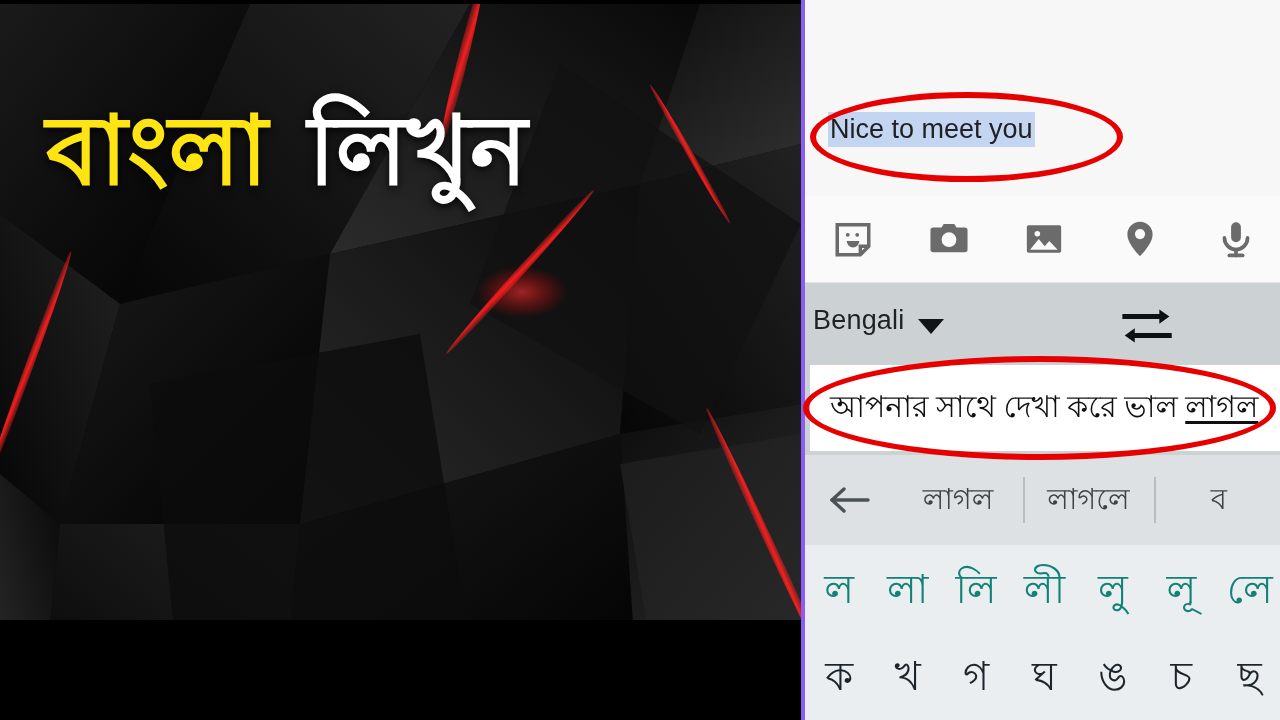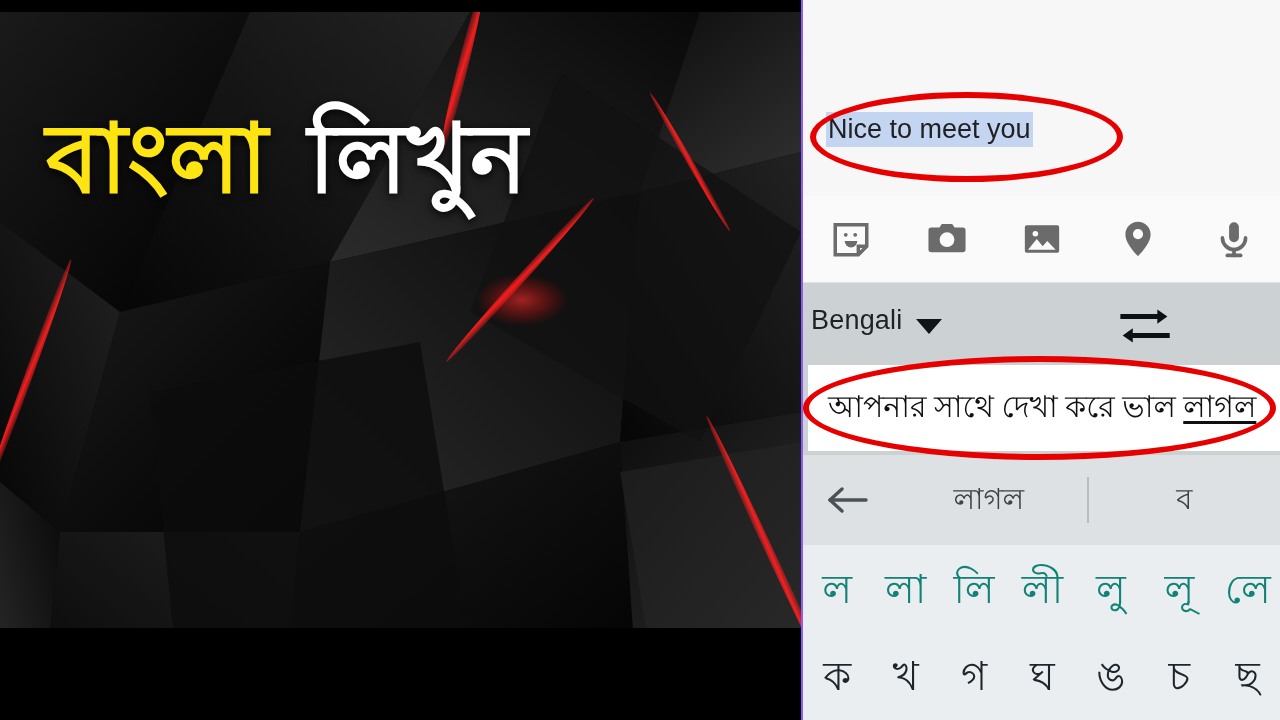--- a/index.html
+++ b/index.html
@@ -5,21 +5,21 @@
   * { margin:0; padding:0; box-sizing:border-box; }
   html, body {
     width:1280px; height:720px; overflow:hidden;
     background:#000;
     font-family:"Liberation Sans", sans-serif;
   }
   #root { position:relative; width:1280px; height:720px; overflow:hidden; }
 
   
   .art-panel {
-    position:absolute; left:0; top:12px; width:801px; height:616px;
+    position:absolute; left:0; top:4px; width:801px; height:616px;
     overflow:hidden; background:#050505;
   }
   .art-bg { position:absolute; inset:0; }
 
   
   .headline {
     position:absolute; left:0; top:0; width:801px; height:720px;
     z-index:6;
   }
   .hl-line {
@@ -35,21 +35,21 @@
   .hl-3 { top:552px; left:272px; font-size:90px; line-height:112px; }
   .hl-yellow { color:#FFE414; }
   .hl-white  { color:#FFFFFF; }
   .hl-cyan   { color:#19E6CB; }
   .hl-gap { display:inline-block; width:40px; }
 
   
   .phone {
     position:absolute; left:801px; top:0; width:479px; height:720px;
     background:#f8f8f8; overflow:hidden;
-    border-left:2px solid #8b5cf6;
+    border-left:4px solid #8b5cf6;
   }
 
   
   .compose-area {
     position:absolute; left:0; top:0; width:479px; height:196px;
     background:#f7f7f7;
   }
   .compose-text {
     position:absolute; left:23px; top:112px;
     font-size:27px; color:#202124;
@@ -284,20 +284,21 @@
     </div>
 
     <div class="sugg-bar">
       <div class="sugg-back">
         <svg width="46" height="36" viewBox="0 0 46 36" fill="none" stroke="#4a5157" stroke-width="3.4" stroke-linecap="round" stroke-linejoin="round">
           <path d="M42 18H6"></path>
           <path d="M18 7L6 18l12 11"></path>
         </svg>
       </div>
       <div class="sugg-item">লাগল</div>
+      <div class="sugg-item">লাগলে</div>
       <div class="sugg-item">ব</div>
     </div>
 
     <div class="keyboard">
       <div class="kb-row kb-row-1">
         <div class="kb-key">ল</div>
         <div class="kb-key">লা</div>
         <div class="kb-key">লি</div>
         <div class="kb-key">লী</div>
         <div class="kb-key">লু</div>

